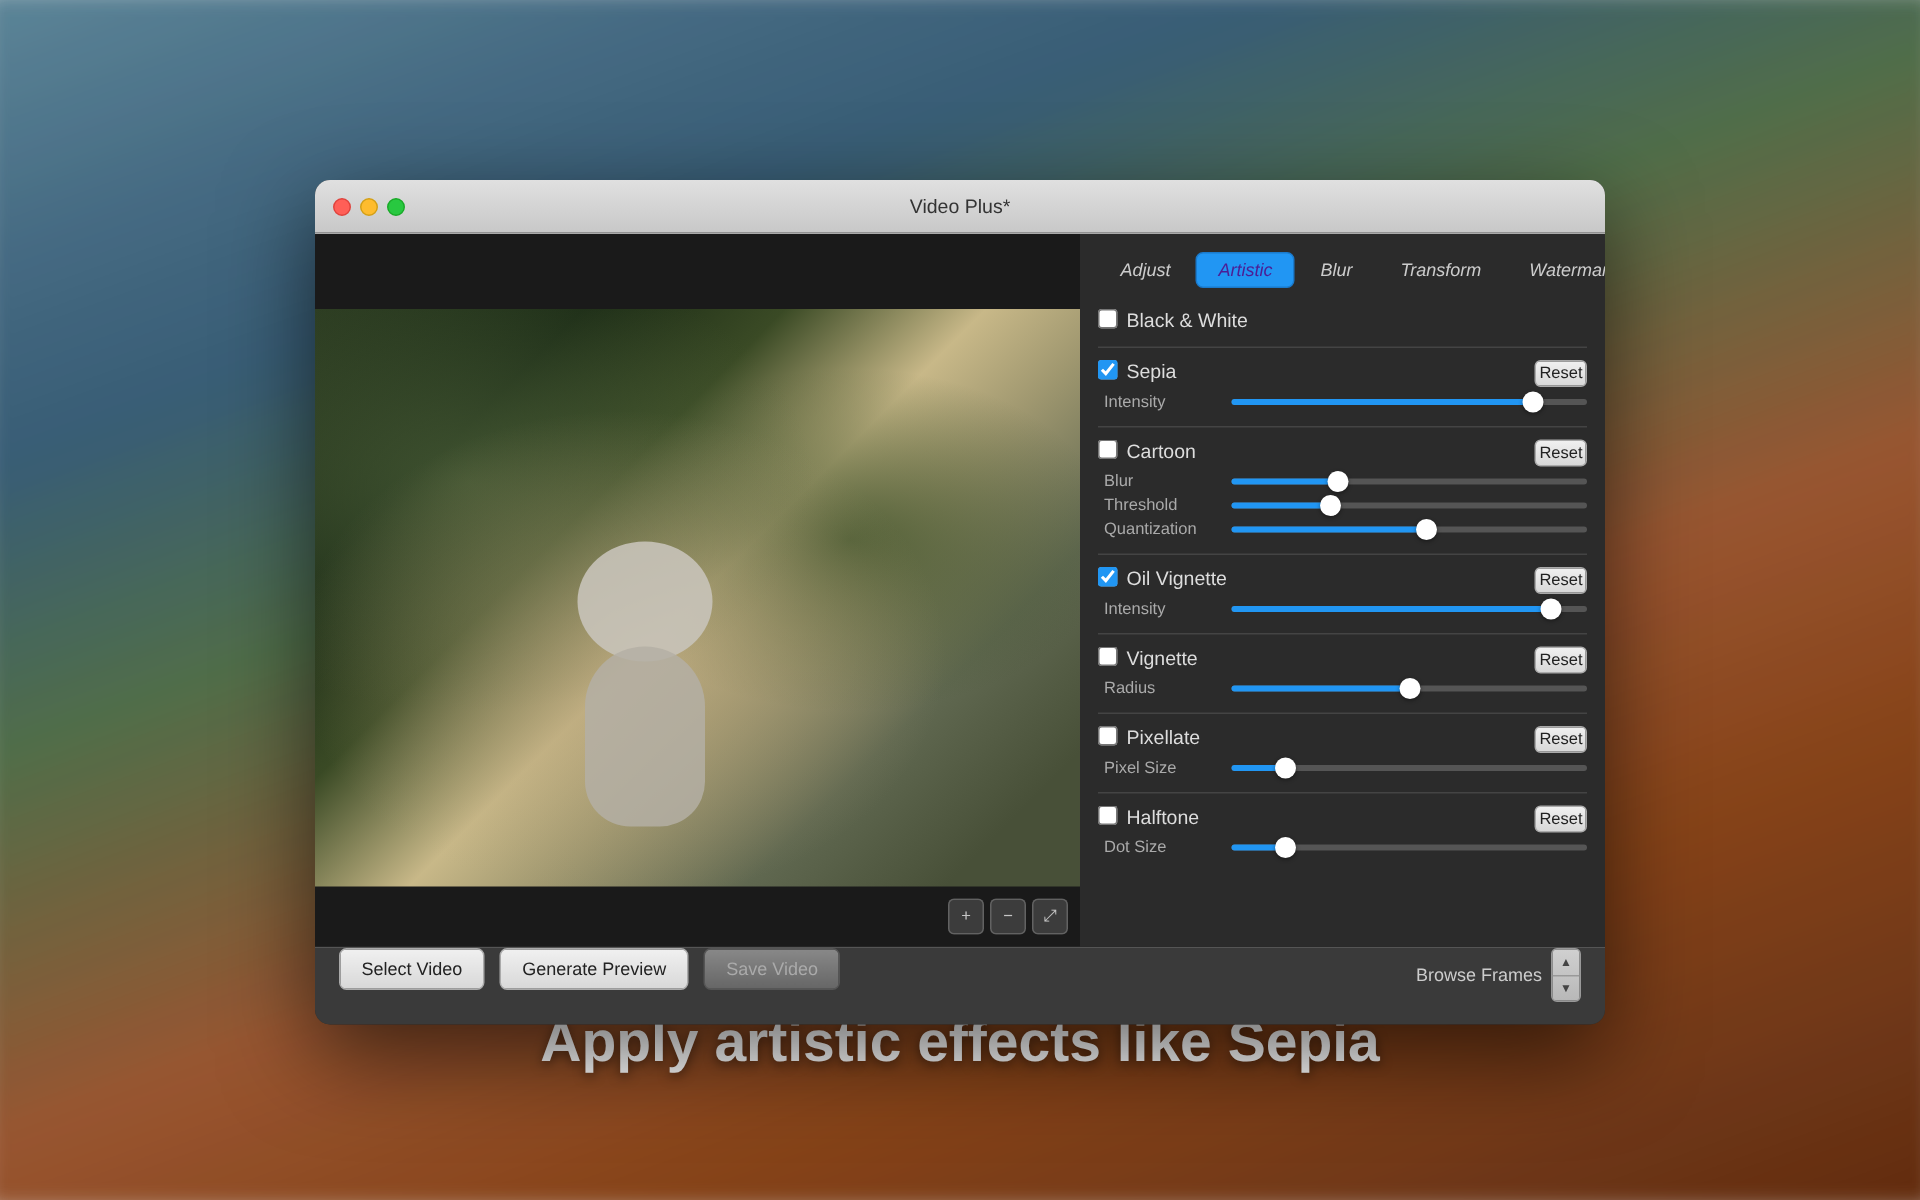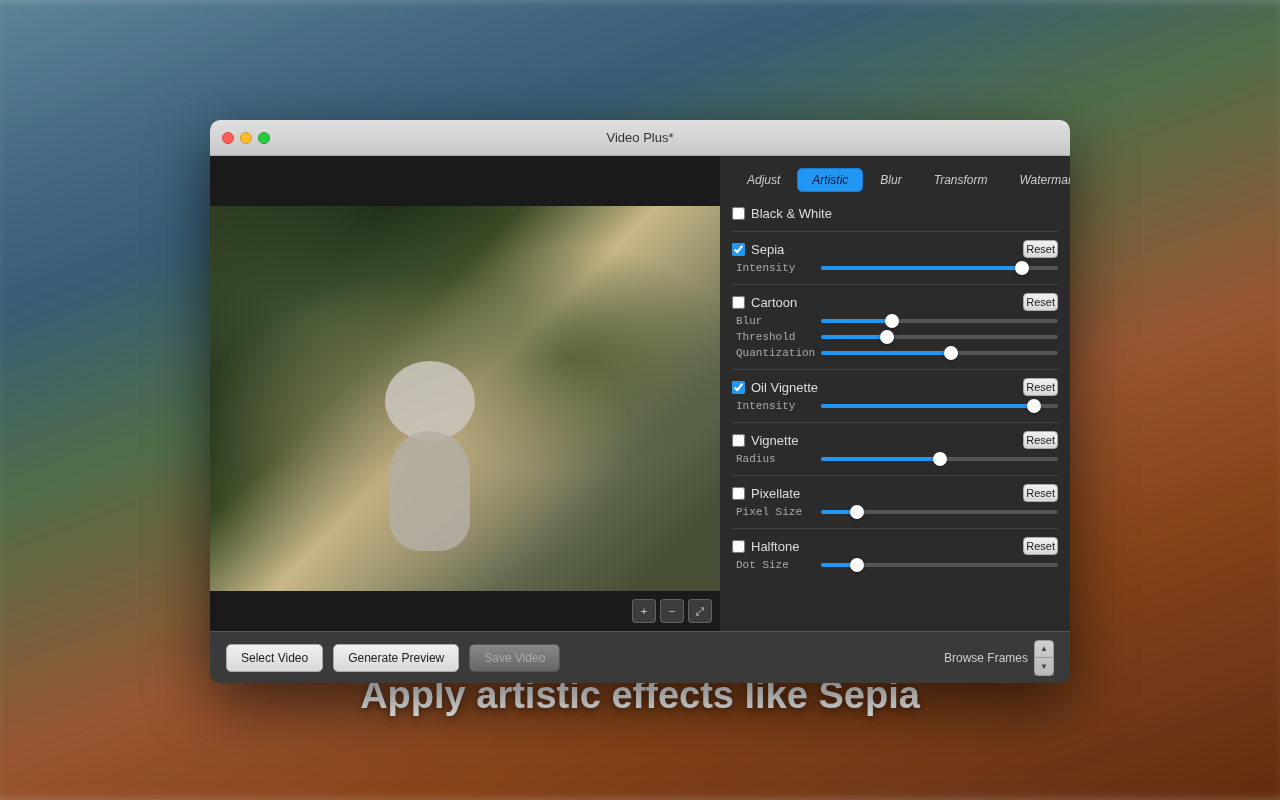--- a/index.html
+++ b/index.html
@@ -176,21 +176,21 @@
       color: rgba(255,255,255,0.7);
       font-size: 11px;
     }
 
     
     .toolbar {
       height: 52px;
       background: #3a3a3a;
       border-top: 1px solid #555;
       display: flex;
-      align-items: center;
+      align-items: flex-start;
       padding: 0 16px;
       gap: 10px;
     }
 
     .toolbar-btn {
       height: 28px;
       padding: 0 14px;
       background: linear-gradient(to bottom, #f0f0f0, #d8d8d8);
       border: 1px solid #aaa;
       border-radius: 5px;
@@ -263,32 +263,32 @@
       border-radius: 5px;
       font-size: 12px;
       cursor: pointer;
       color: #ccc;
       background: transparent;
       border: 1px solid transparent;
     }
 
     .tab.active {
       background: #2196F3;
-      color: #0f172a;
+      color: #4c1d95;
       border-color: #1a7acc;
     }
 
     
     .effect-row {
       margin-bottom: 10px;
     }
 
     .effect-header {
       display: flex;
-      align-items: center;
+      align-items: flex-start;
       margin-bottom: 4px;
     }
 
     .effect-checkbox {
       width: 13px;
       height: 13px;
       margin-right: 6px;
       cursor: pointer;
       accent-color: #2196F3;
     }
@@ -314,21 +314,20 @@
       align-items: center;
       margin-bottom: 4px;
       padding-left: 4px;
     }
 
     .slider-label {
       font-size: 11px;
       color: #aaa;
       width: 85px;
       flex-shrink: 0;
-      font-family: Liberation Mono, monospace;
     }
 
     .slider-track {
       flex: 1;
       height: 4px;
       background: #555;
       border-radius: 2px;
       position: relative;
     }
 

